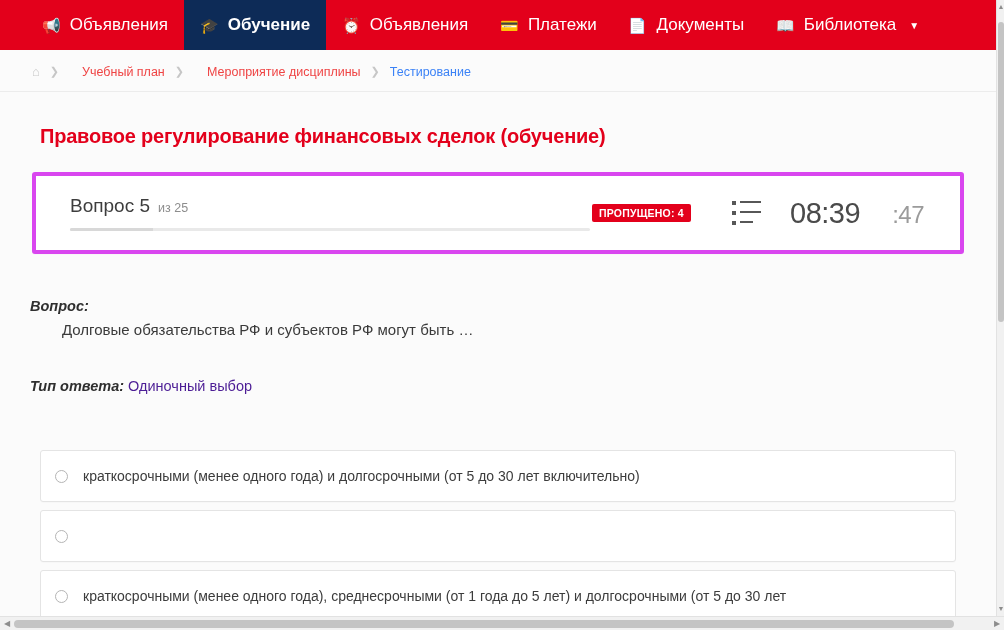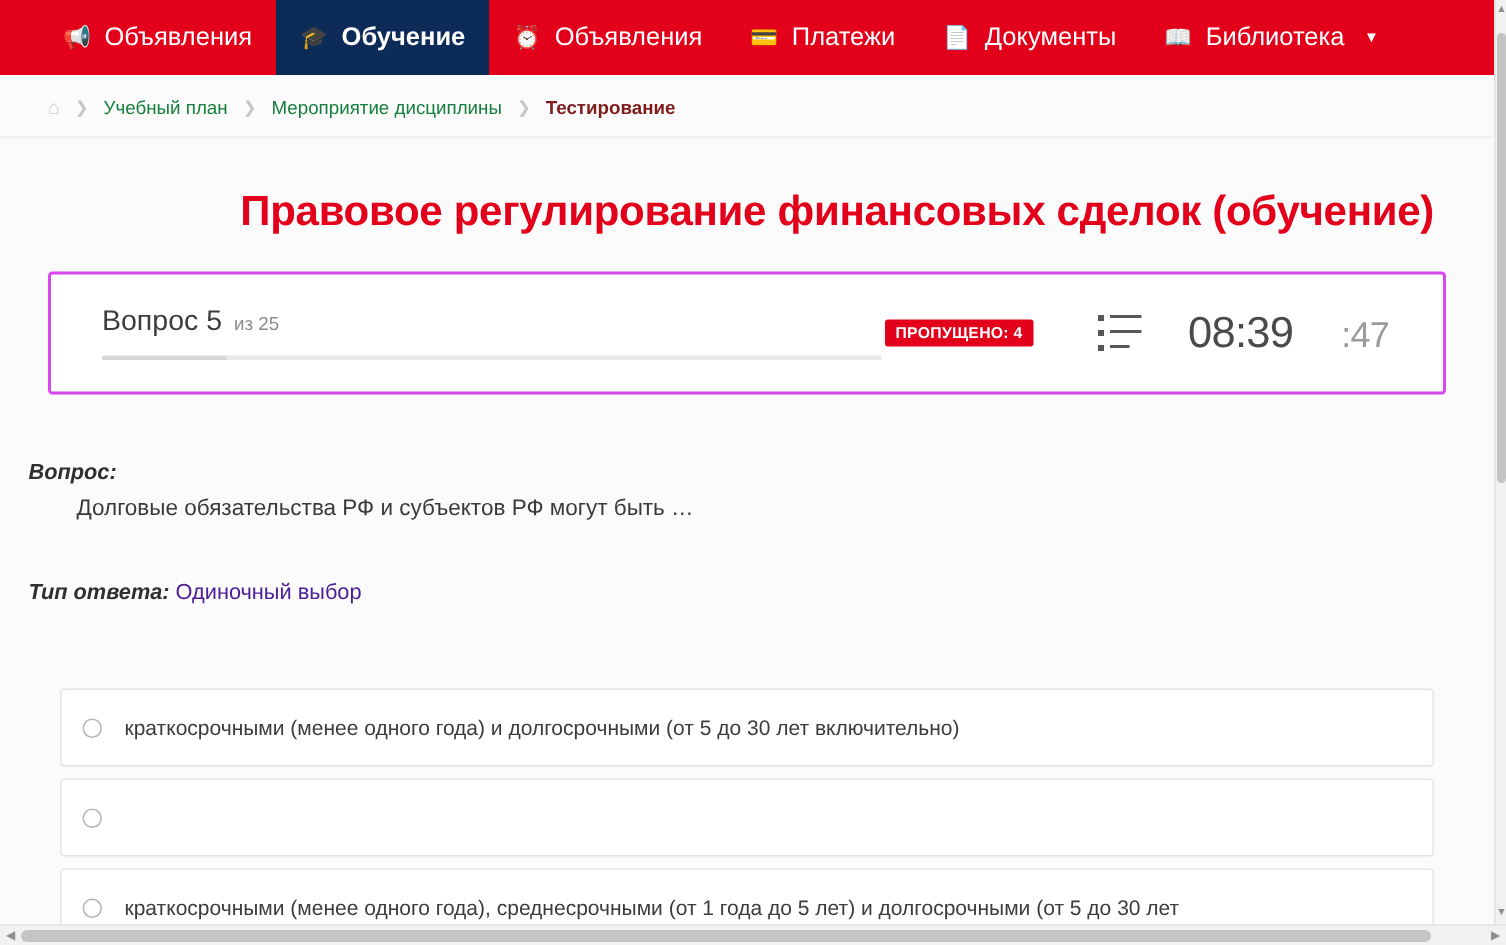--- a/index.html
+++ b/index.html
@@ -54,39 +54,38 @@
     align-items: center;
     gap: 10px;
     padding: 14px 0 12px 32px;
     font-size: 12.5px;
     color: #6d6d6d;
     border-bottom: 1px solid #ececec;
     background: #fbfbfb;
   }
   .crumb-home { color: #c9c9c9; font-size: 13px; }
   .crumb-sep { color: #c6c6c6; font-size: 11px; }
-  .crumb-link { color: #15803d; cursor: pointer; }
-  .crumb-current { color: #7f1d1d; font-weight: bold; }
+  .crumb-link { color: #ef4444; cursor: pointer; margin-left: 13px; }
+  .crumb-current { color: #3b82f6; }
 
   
   .page-title {
-    text-align: right;
+    text-align: left;
     color: #e3001b;
-    font-size: 28px;
+    font-size: 20px;
     font-weight: bold;
     padding: 33px 40px 24px;
     letter-spacing: -0.2px;
-    margin-left: 13px;
   }
 
   
   .quiz-card {
     margin: 0 32px;
     background: #ffffff;
-    border: 2px solid #d946ef;
+    border: 4px solid #d946ef;
     border-radius: 3px;
     height: 82px;
     display: flex;
     align-items: center;
     box-shadow: 0 1px 1px rgba(0,0,0,0.02);
   }
   .q-left {
     flex: 0 0 556px;
     padding: 0 0 0 34px;
     position: relative;
@@ -148,21 +147,21 @@
     text-align: right;
     padding-right: 36px;
     font-size: 29px;
     color: #4a4a4a;
     letter-spacing: -0.5px;
     white-space: nowrap;
   }
   .q-timer .sec { color: #9b9b9b; font-size: 24px; padding-left: 32px; }
 
   
-  .body-block { padding: 44px 19px 0; }
+  .body-block { padding: 44px 30px 0; }
   .label-strong {
     font-weight: bold;
     font-style: italic;
     color: #2f2f2f;
     font-size: 14.5px;
   }
   .q-text {
     font-size: 15px;
     color: #3a3a3a;
     margin-top: 7px;

